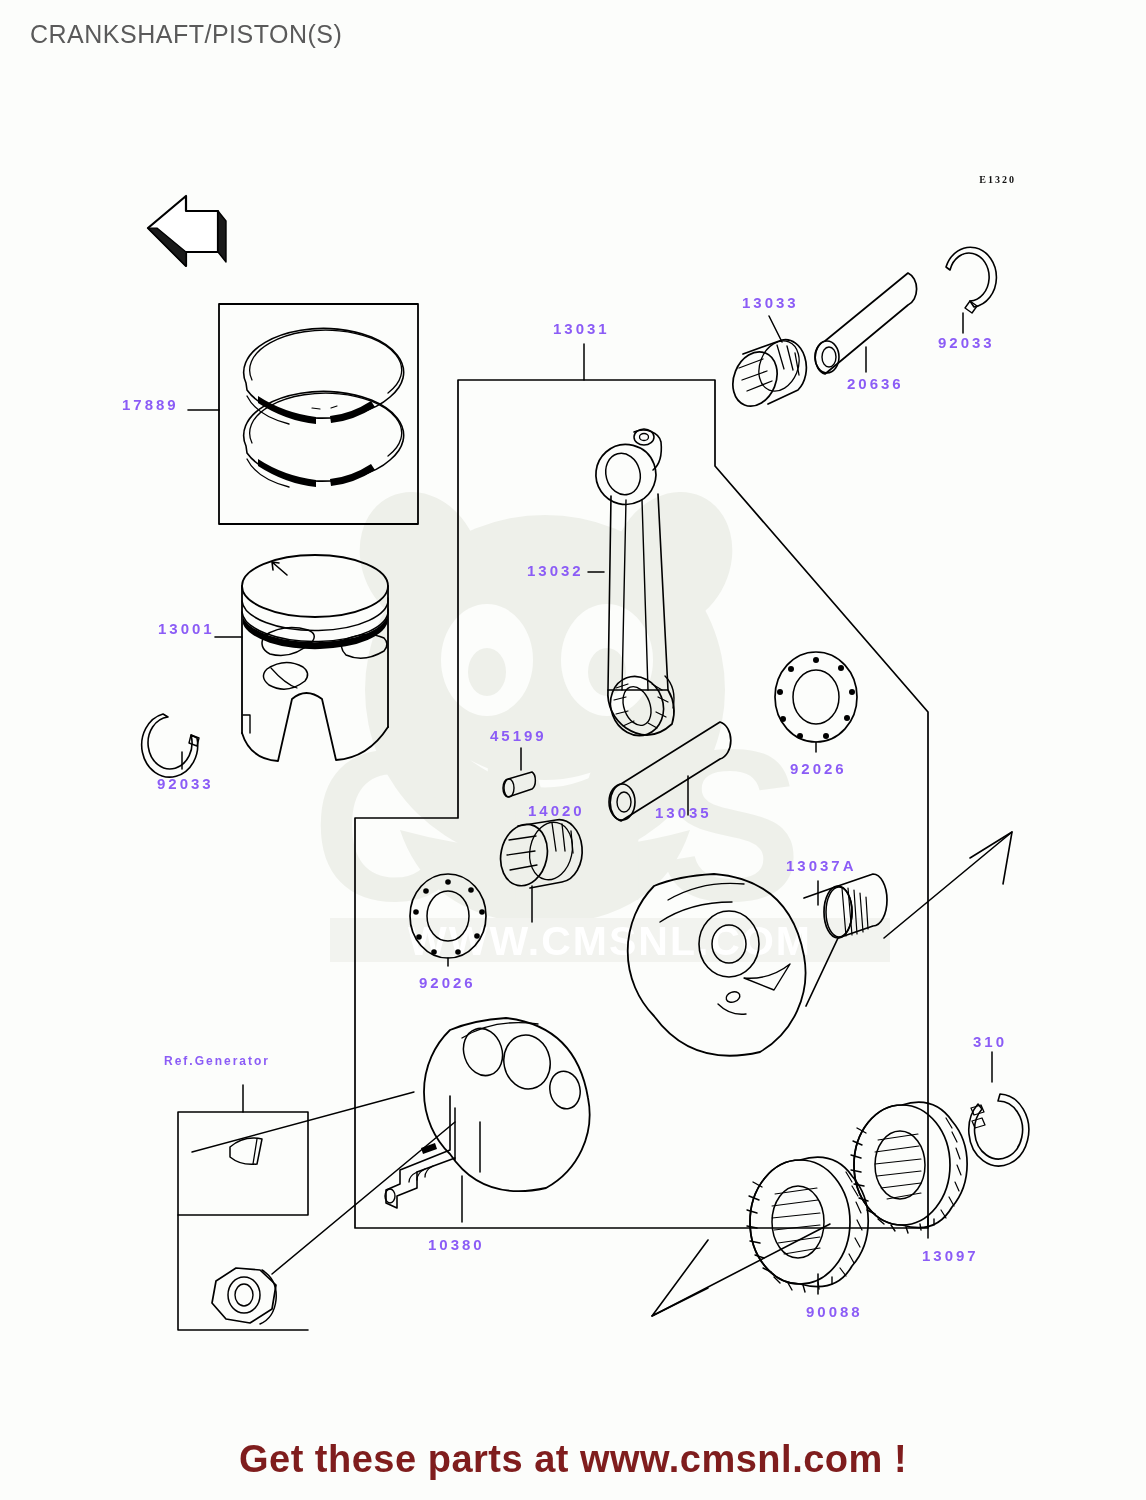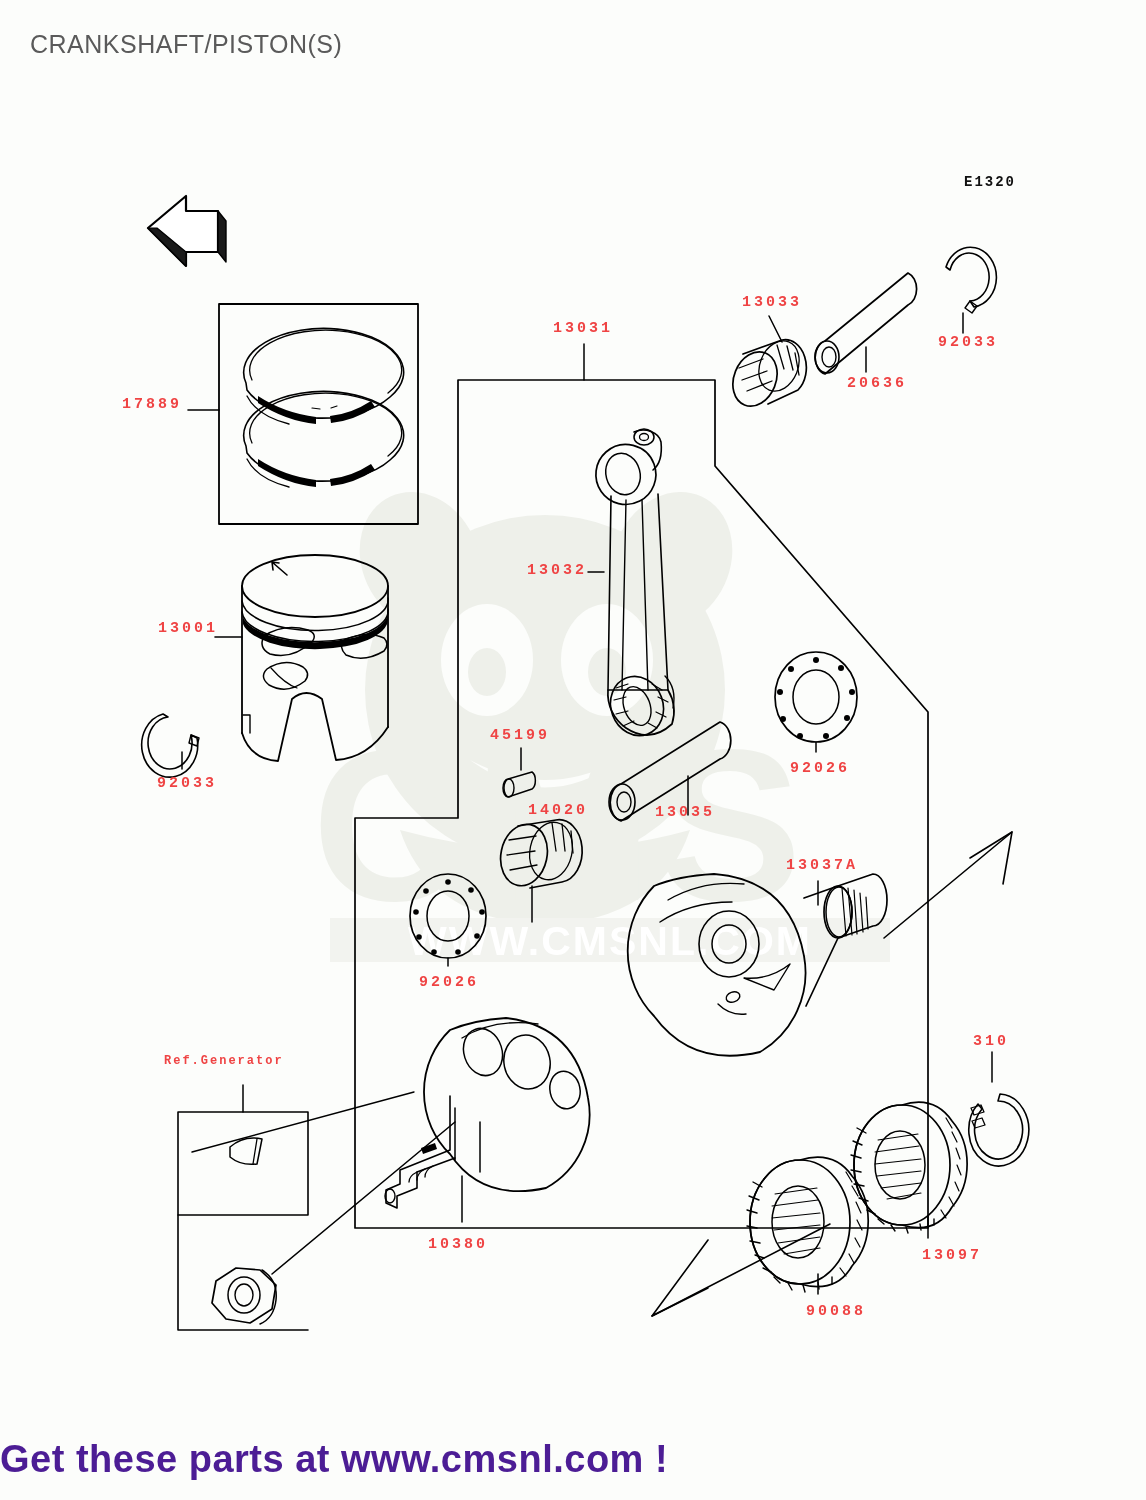--- a/index.html
+++ b/index.html
@@ -6,48 +6,49 @@
   body{
     width:1146px;height:1500px;
     background:#fcfdfb;
     font-family:"Liberation Sans", sans-serif;
     overflow:hidden;
     position:relative;
   }
   #page{position:relative;width:1146px;height:1500px;overflow:hidden;}
 
   .page-title{
-    position:absolute;left:30px;top:30px;
+    position:absolute;left:30px;top:20px;
     font-size:25px;color:#5a5a5a;
     letter-spacing:0.5px;
     font-family:"Liberation Sans", sans-serif;
     white-space:nowrap;
   }
   .diag-code{
     position:absolute;right:130px;top:174px;
-    font-family:Liberation Mono, monospace;
-    font-weight:bold;font-size:14px;color:#111;
+    font-family:Liberation Serif, serif;
+    font-weight:bold;font-size:10px;color:#111;
     letter-spacing:2px;
     margin-left:43px;
   }
   .footer-cta{
     position:absolute;left:0;right:0;top:1438px;
+    text-align:center;
     font-family:"Liberation Sans", sans-serif;
     font-weight:bold;font-size:38px;
-    color:#4c1d95;
+    color:#7f1d1d;
     letter-spacing:0.5px;
     white-space:nowrap;
   }
   
   .lbl{
     position:absolute;
-    font-family:Liberation Mono, monospace;
+    font-family:Liberation Sans, sans-serif;
     font-weight:bold;
     font-size:15px;
-    color:#ef4444;
+    color:#8b5cf6;
     letter-spacing:3px;
     white-space:nowrap;
   }
   .lbl.ref{
     letter-spacing:2px;font-size:12px;
   }
   svg.layer{position:absolute;left:0;top:0;width:1146px;height:1500px;}
   svg.wm{opacity:1;}
 </style>
 </head>

